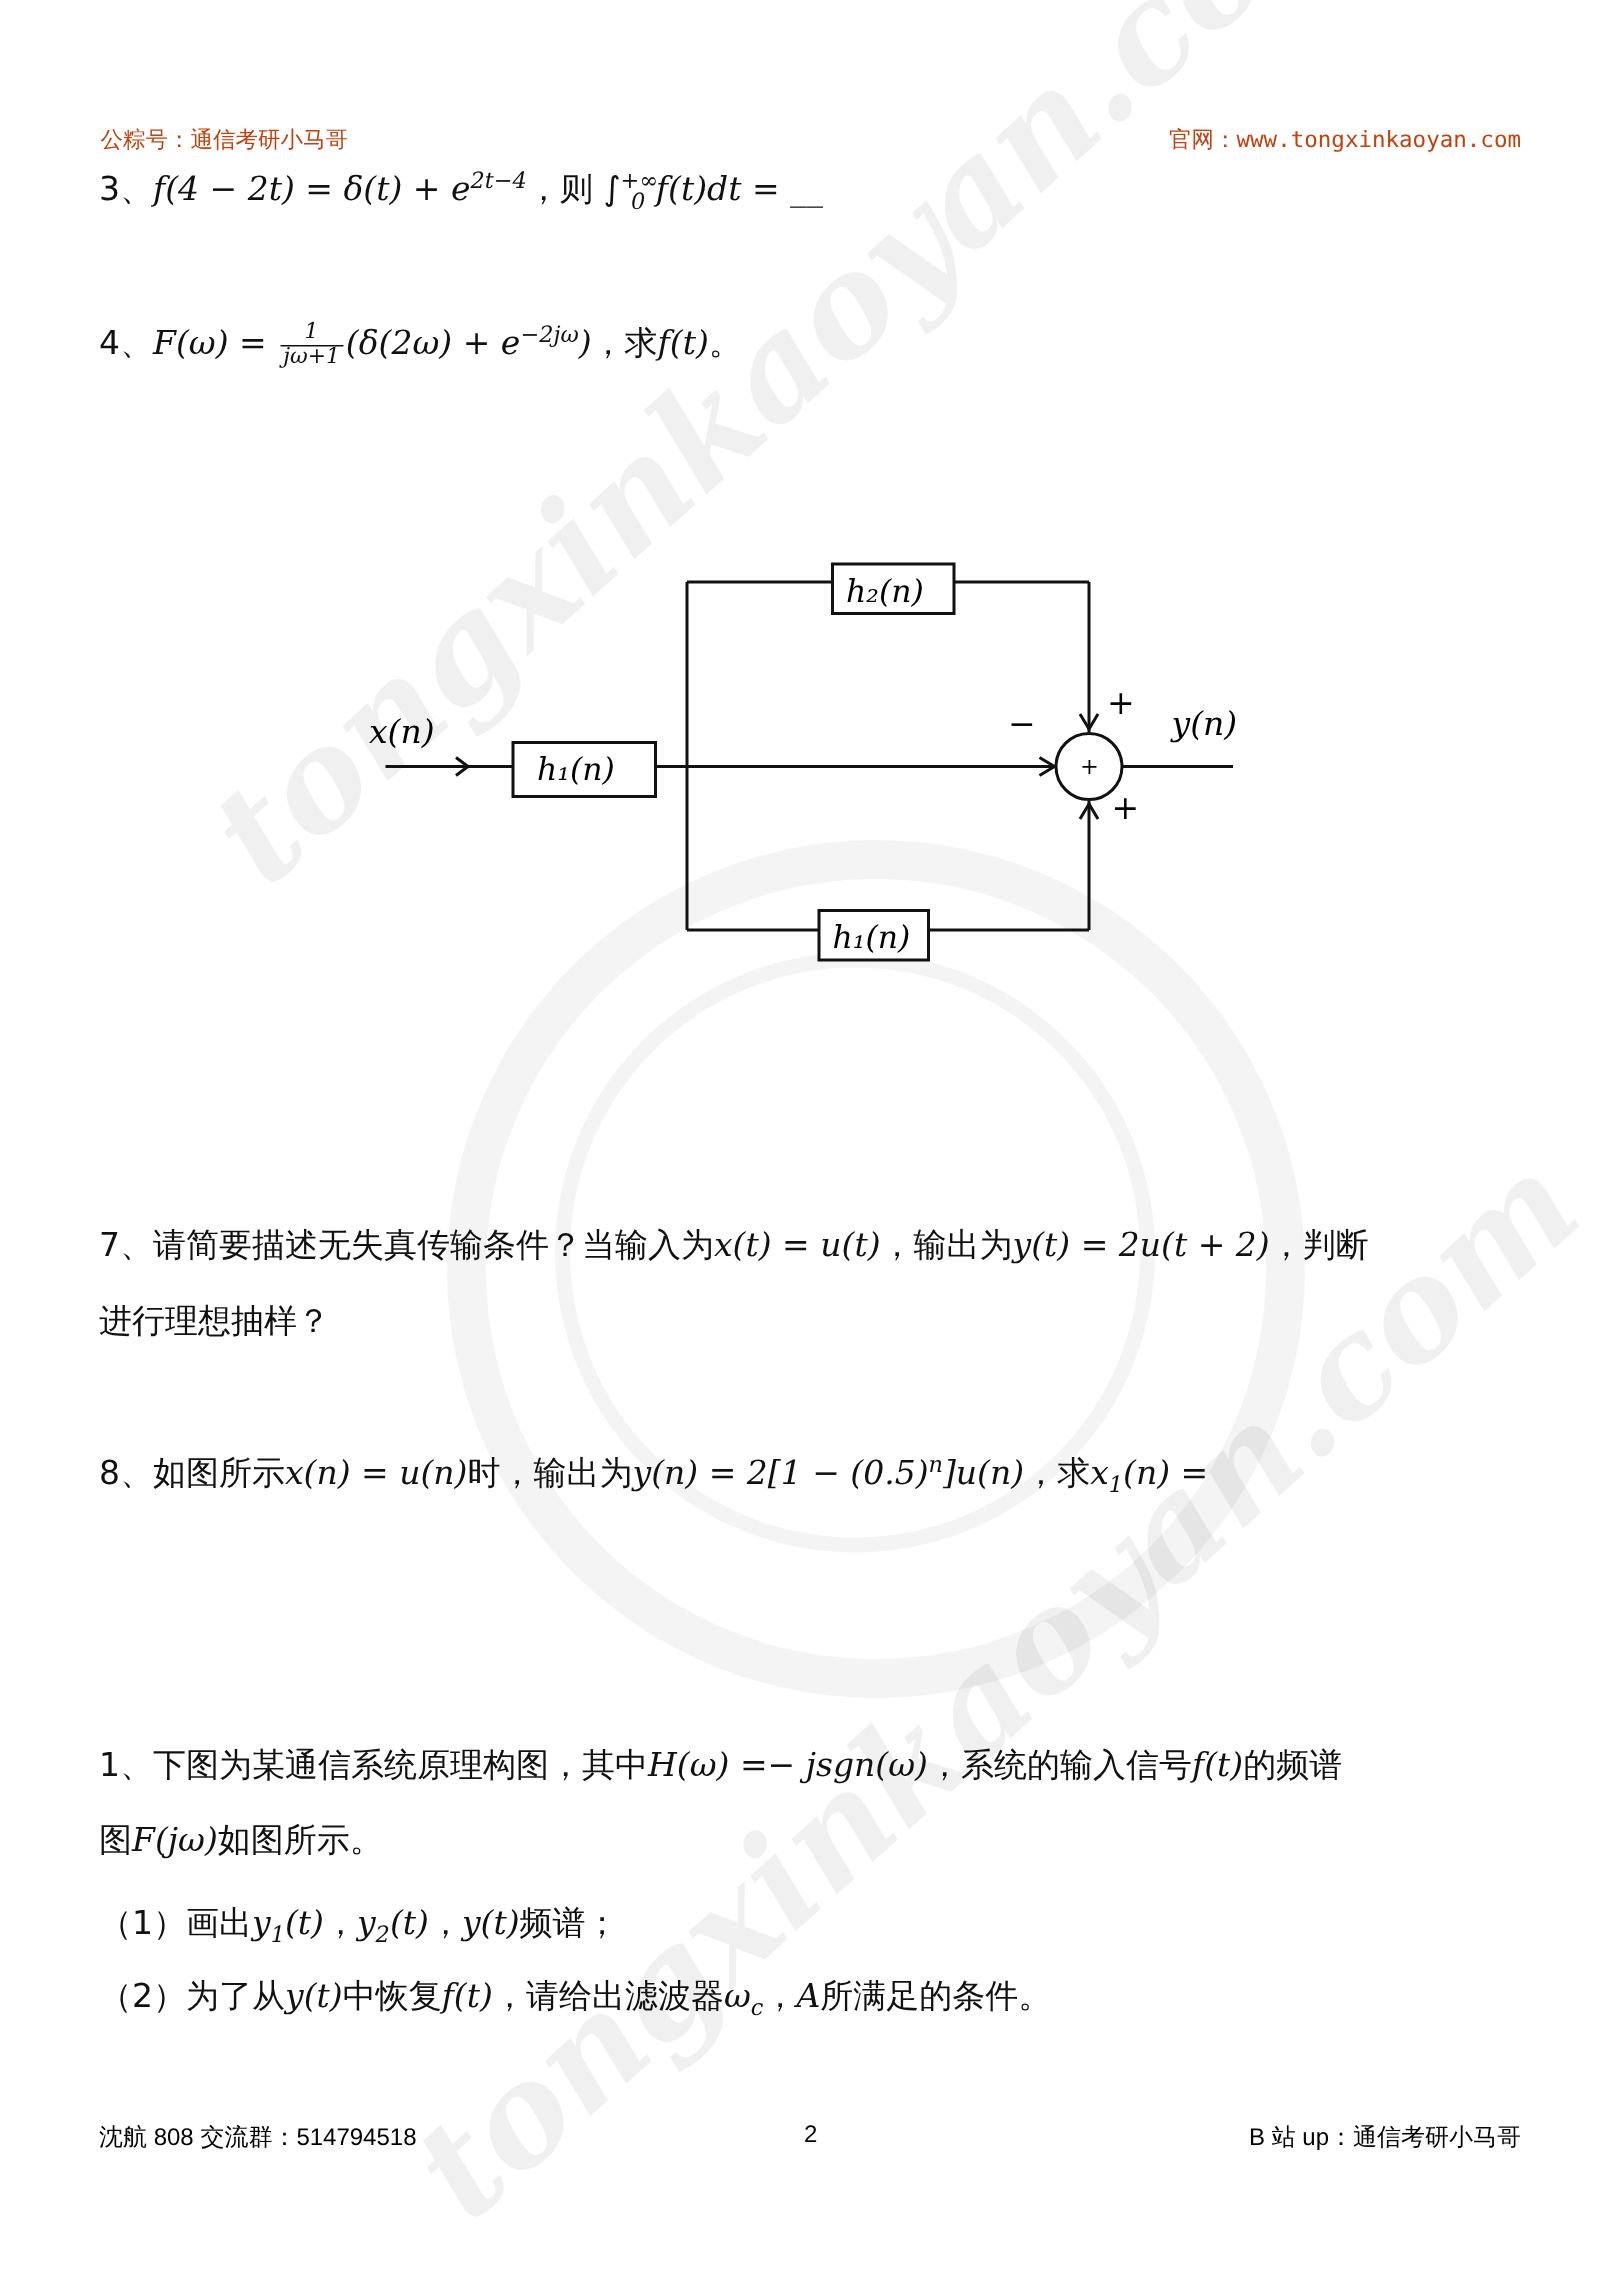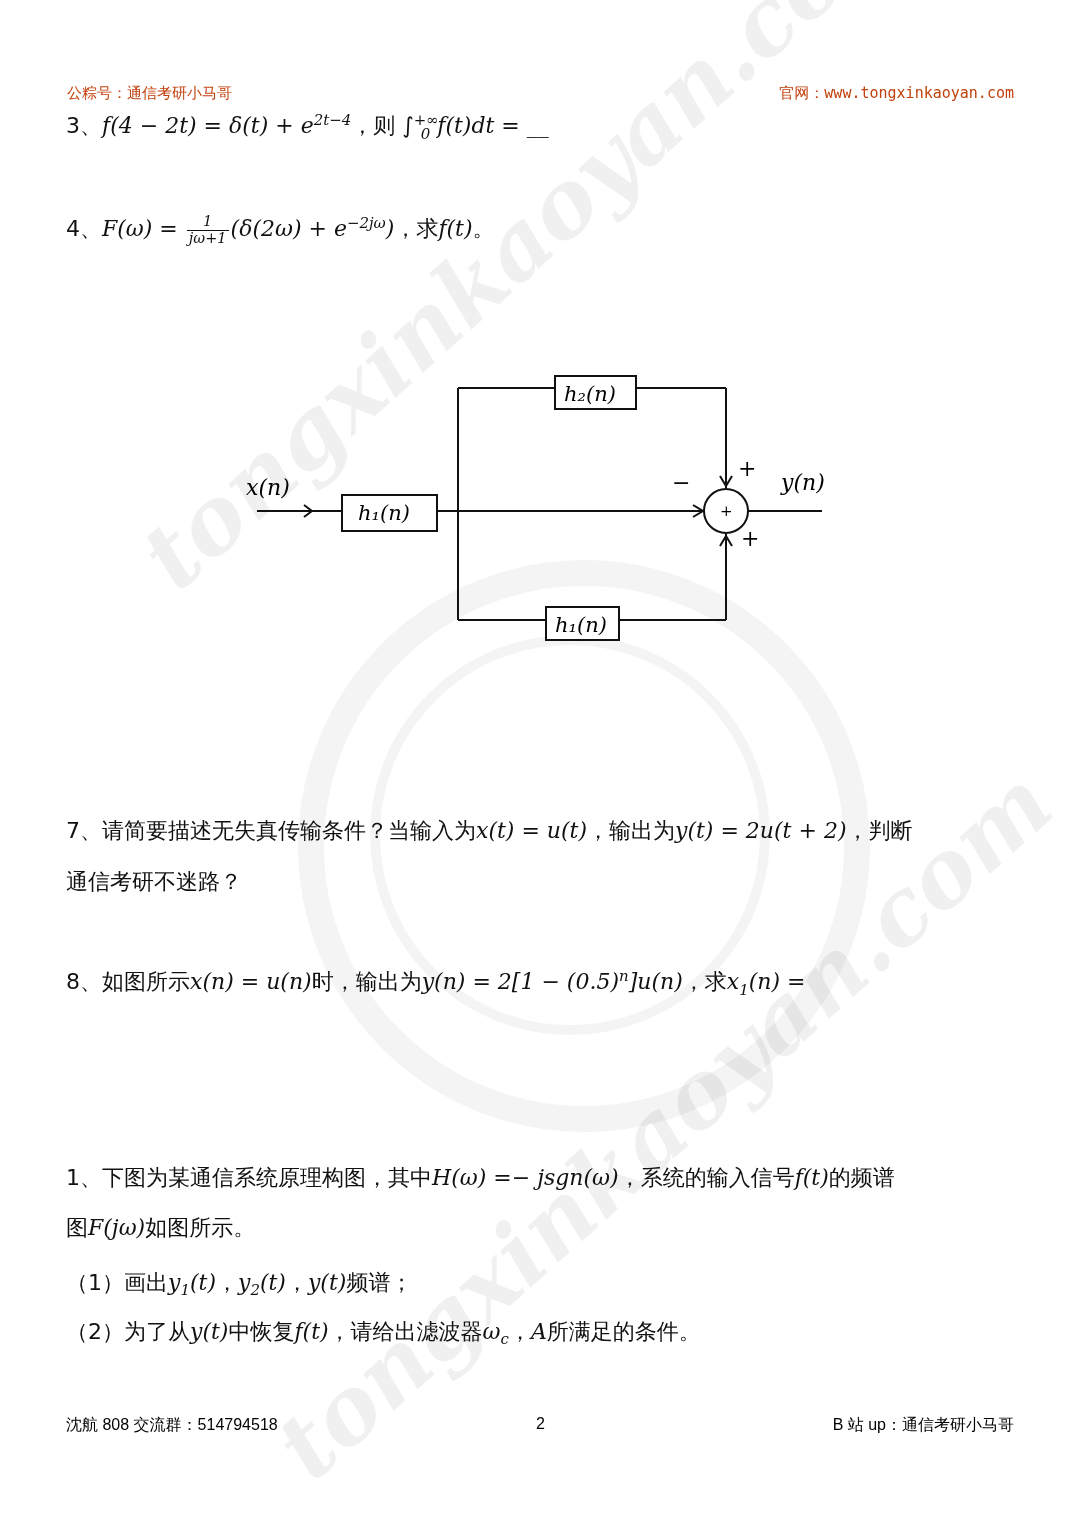--- a/index.html
+++ b/index.html
@@ -107,21 +107,21 @@
     <text x="490" y="146" font-size="15">+</text>
     <text x="508" y="106" font-size="22">+</text>
     <text x="442" y="120" font-size="22">−</text>
     <text x="511" y="176" font-size="22">+</text>
   </svg>
 
 
   <div class="line" style="top:818px;">
     <span class="cn">7、</span><span class="cn">请简要描述无失真传输条件？当输入为</span><span class="math">x(t) = u(t)</span><span class="cn">，输出为</span><span class="math">y(t) = 2u(t + 2)</span><span class="cn">，判断</span>
   </div>
-  <div class="line cn" style="top:869px;">通信考研不迷路？</div>
+  <div class="line cn" style="top:869px;">进行理想抽样？</div>
 
   <div class="line" style="top:968px;">
     <span class="cn">8、</span><span class="cn">如图所示</span><span class="math">x(n) = u(n)</span><span class="cn">时，输出为</span><span class="math">y(n) = 2[1 − (0.5)</span><sup class="math">n</sup><span class="math">]u(n)</span><span class="cn">，求</span><span class="math">x</span><sub class="math">1</sub><span class="math">(n) =</span>
   </div>
 
 
   <div class="line" style="top:1165px;text-align:center;">
     <span class="cn">1、</span><span class="cn">下图为某通信系统原理构图，其中</span><span class="math">H(ω) =− jsgn(ω)</span><span class="cn">，系统的输入信号</span><span class="math">f(t)</span><span class="cn">的频谱</span>
   </div>
   <div class="line" style="top:1215px;">

